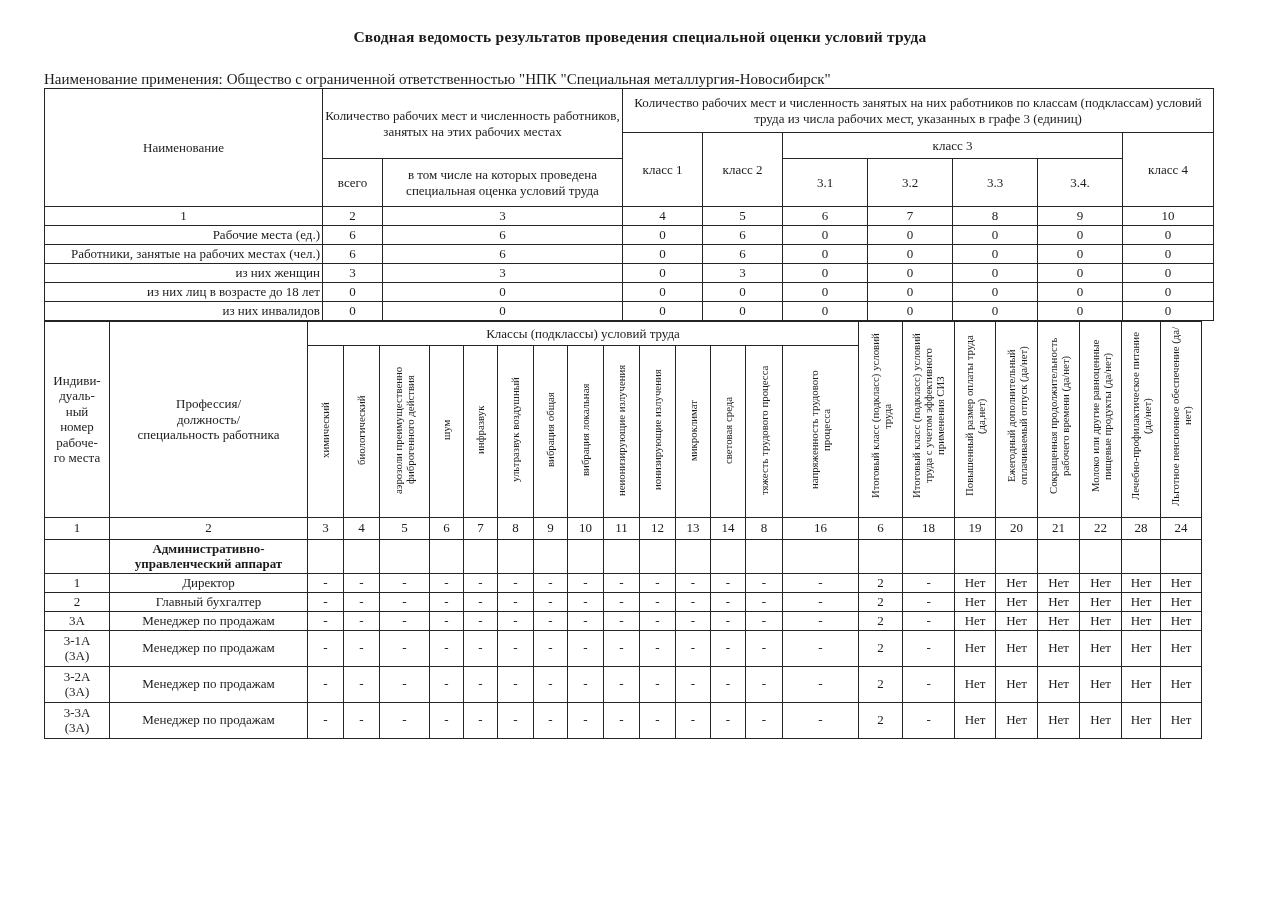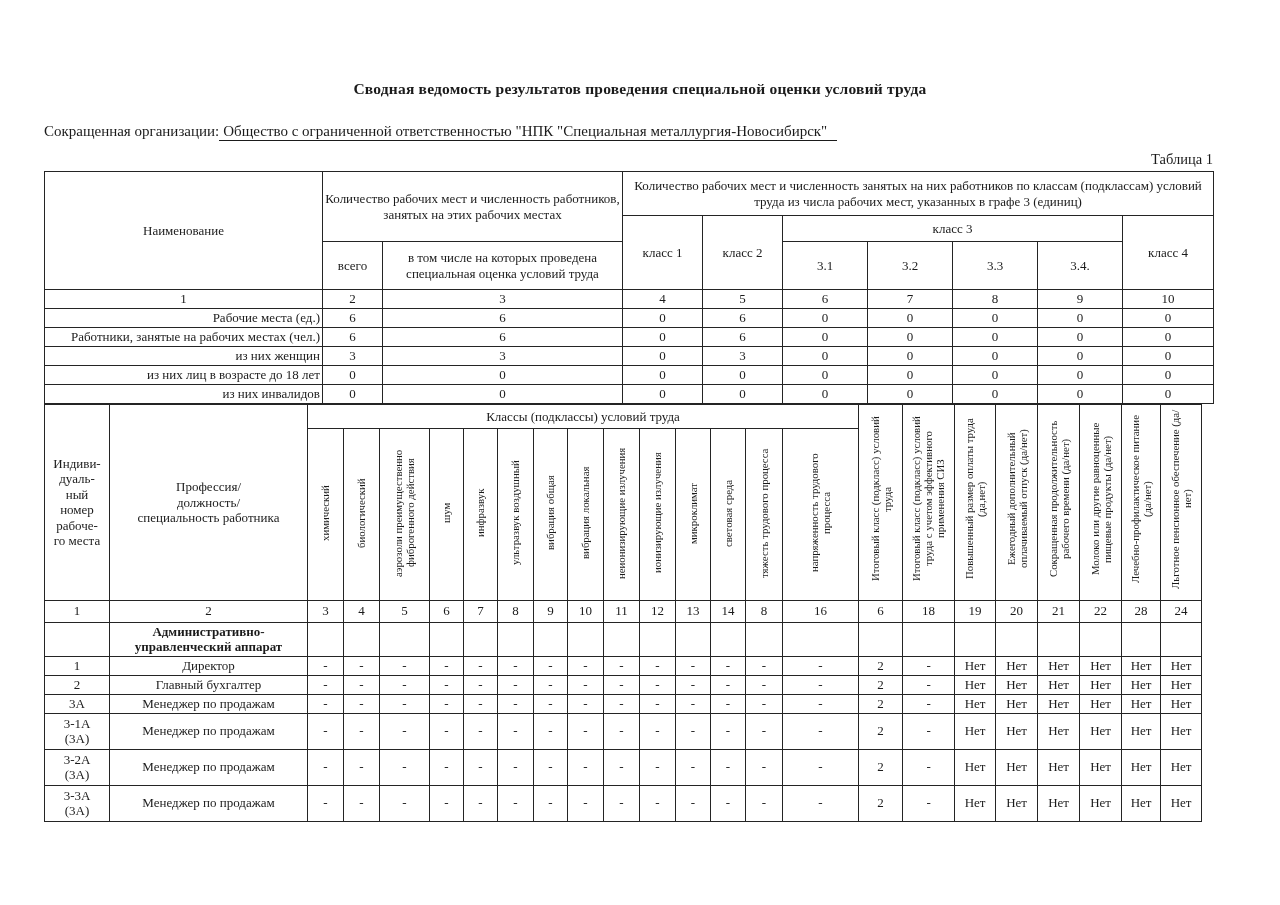--- a/index.html
+++ b/index.html
@@ -1,20 +1,20 @@
 <!DOCTYPE html>
 <html lang="ru"><head>
 <meta charset="utf-8">
 <style>
   html,body{margin:0;padding:0;}
   body{
     width:1280px;height:905px;background:#ffffff;
     font-family:"Liberation Serif", serif;color:#1b1b1b;overflow:hidden;
   }
-  .page{box-sizing:border-box;width:1280px;height:905px;padding:80px 44px 0 44px;position:relative;}
+  .page{box-sizing:border-box;width:1280px;height:905px;padding:28px 44px 0 44px;position:relative;}
   .doc-title{text-align:center;font-weight:bold;font-size:15.5px;letter-spacing:.2px;}
   .org-line{margin-top:25px;font-size:15px;}
   .u{border-bottom:1.4px solid #1b1b1b;padding:0 10px 1px 4px;}
   .tcap{font-size:14.5px;text-align:right;}
   .tcap1{width:1169px;margin:11px 0 3px 0;}
   .tcap2{width:1157px;margin:3px 0 3px 0;}
   table{border-collapse:collapse;table-layout:fixed;}
   .t1{width:1169px;}
   .t2{width:1157px;}
   td{
@@ -39,24 +39,23 @@
   .date-line{margin-top:21px;font-size:15px;}
 </style>
 </head>
 <body>
 
 <div class="page">
 
   <div class="doc-title">Сводная ведомость результатов проведения специальной оценки условий труда</div>
 
   <div class="org-line">
-    <span>Сокращенная организации:</span><span class="u">Общество с ограниченной ответственностью "НПК "Специальная металлургия-Новосибирск"</span>
+    <span>Наименование применения:</span><span class="u">Общество с ограниченной ответственностью "НПК "Специальная металлургия-Новосибирск"</span>
   </div>
 
-  <div class="tcap tcap1">Таблица 1</div>
 
   <table class="t1">
     <colgroup>
       <col style="width:278px">
         <col style="width:60px">
         <col style="width:240px">
       <col style="width:80px">
         <col style="width:80px">
       <col style="width:85px">
         <col style="width:85px">

